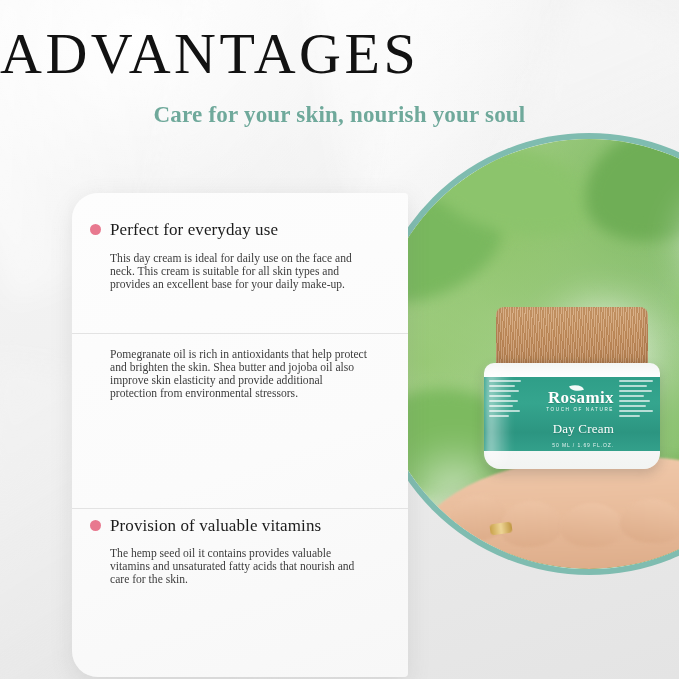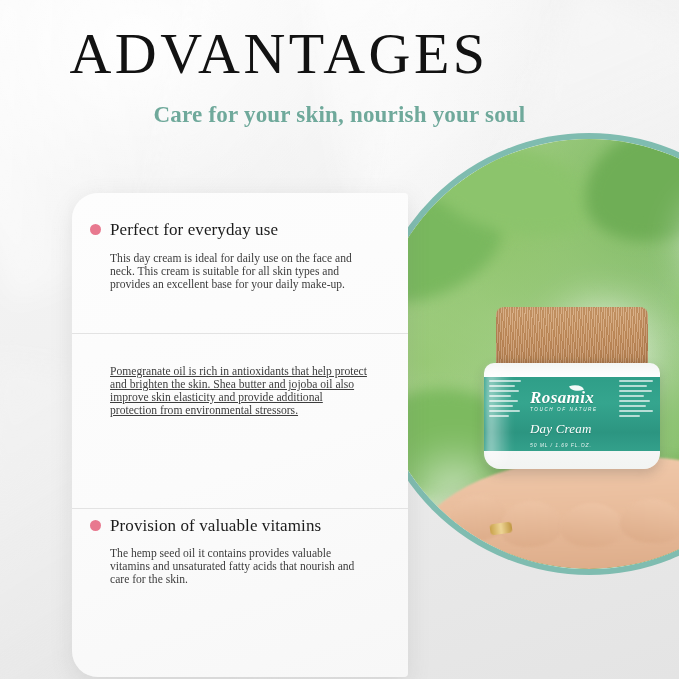--- a/index.html
+++ b/index.html
@@ -45,21 +45,20 @@
             background: linear-gradient(135deg, rgba(248,248,248,0.8), rgba(224,224,224,0.1) 80%); }
   .fold-e { left: -30px; top: 380px; width: 300px; height: 340px; transform: rotate(8deg);
             background: linear-gradient(140deg, rgba(244,244,244,0.7), rgba(222,222,222,0.15) 75%); }
 
   
   .title {
     position: absolute;
     top: 22px;
     left: 0;
     width: 558px;
-    text-align: center;
     font-family: "Liberation Serif", serif;
     font-size: 58px;
     line-height: 64px;
     letter-spacing: 3.5px;
     color: #121212;
     font-weight: 400;
     white-space: nowrap;
   }
   .subtitle {
     position: absolute;
@@ -215,23 +214,22 @@
     margin: 3px 5px;
     background: rgba(255,255,255,0.72);
     border-radius: 1px;
   }
   .label-center {
     position: absolute;
     left: 46px;
     right: 46px;
     top: 0;
     height: 100%;
-    text-align: left;
+    text-align: right;
     color: #ffffff;
-    font-style: italic;
   }
   .brand {
     margin-top: 13px;
     font-family: "Liberation Serif", serif;
     font-size: 17px;
     font-weight: 700;
     letter-spacing: 0.4px;
     line-height: 16px;
     text-shadow: 0 1px 1px rgba(0,0,0,0.18);
   }
@@ -333,21 +331,21 @@
     white-space: nowrap;
   }
   .body-text {
     margin: 12px 0 0 20px;
     font-family: "Liberation Serif", serif;
     font-size: 11.6px;
     line-height: 13px;
     color: #3d3d3d;
     max-width: 262px;
   }
-  .s2 .body-text { margin-top: 20px; text-decoration: underline; }
+  .s2 .body-text { margin-top: 3px; }
   .s3 .body-text { margin-top: 11px; }
 </style>
 </head>
 <body>
 
 <div id="poster">
 
   <div class="bg-base"></div>
   <div class="bg-fold fold-a"></div>
   <div class="bg-fold fold-b"></div>

